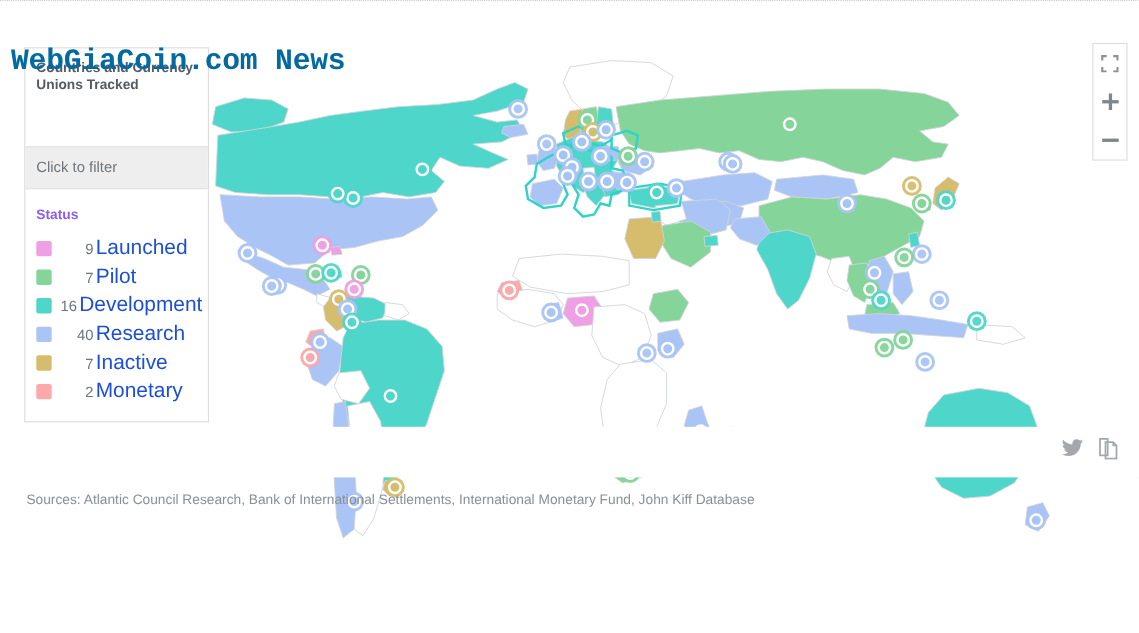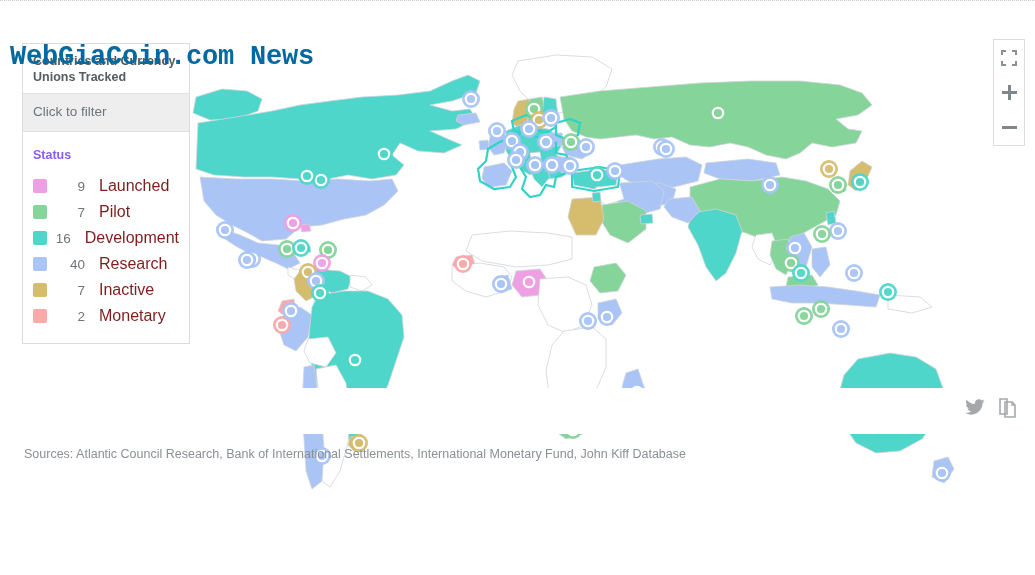--- a/index.html
+++ b/index.html
@@ -41,20 +41,21 @@
     font-weight: bold;
     color: #555b60;
     line-height: 16px;
     padding: 9px 10px 8px 10px;
   }
   #filter-band {
     background: #eeeeee;
     border-top: 1px solid #e2e2e2;
     border-bottom: 1px solid #e2e2e2;
     padding: 10px 10px 11px 10px;
+    margin-top: 40px;
   }
   #filter-label {
     font-size: 13.5px;
     color: #6e7479;
     line-height: 16px;
   }
   #legend-wrap { padding: 16px 10px 14px 10px; }
   #legend-title {
     font-size: 12.5px;
     font-weight: bold;
@@ -72,23 +73,23 @@
     flex: 0 0 14px;
   }
   .legend-count {
     width: 30px;
     text-align: right;
     font-size: 13.5px;
     color: #6e7479;
     margin-left: 8px;
   }
   .legend-name {
-    font-size: 16px;
-    color: #7f1d1d;
-    margin-left: 14px;
+    font-size: 19px;
+    color: #1d4ed8;
+    margin-left: 2px;
     white-space: nowrap;
   }
 
   
   #map-controls {
     position: absolute;
     right: 10px; top: 38px;
     width: 32px;
     background: #ffffff;
     border: 1px solid #dcdcdc;

